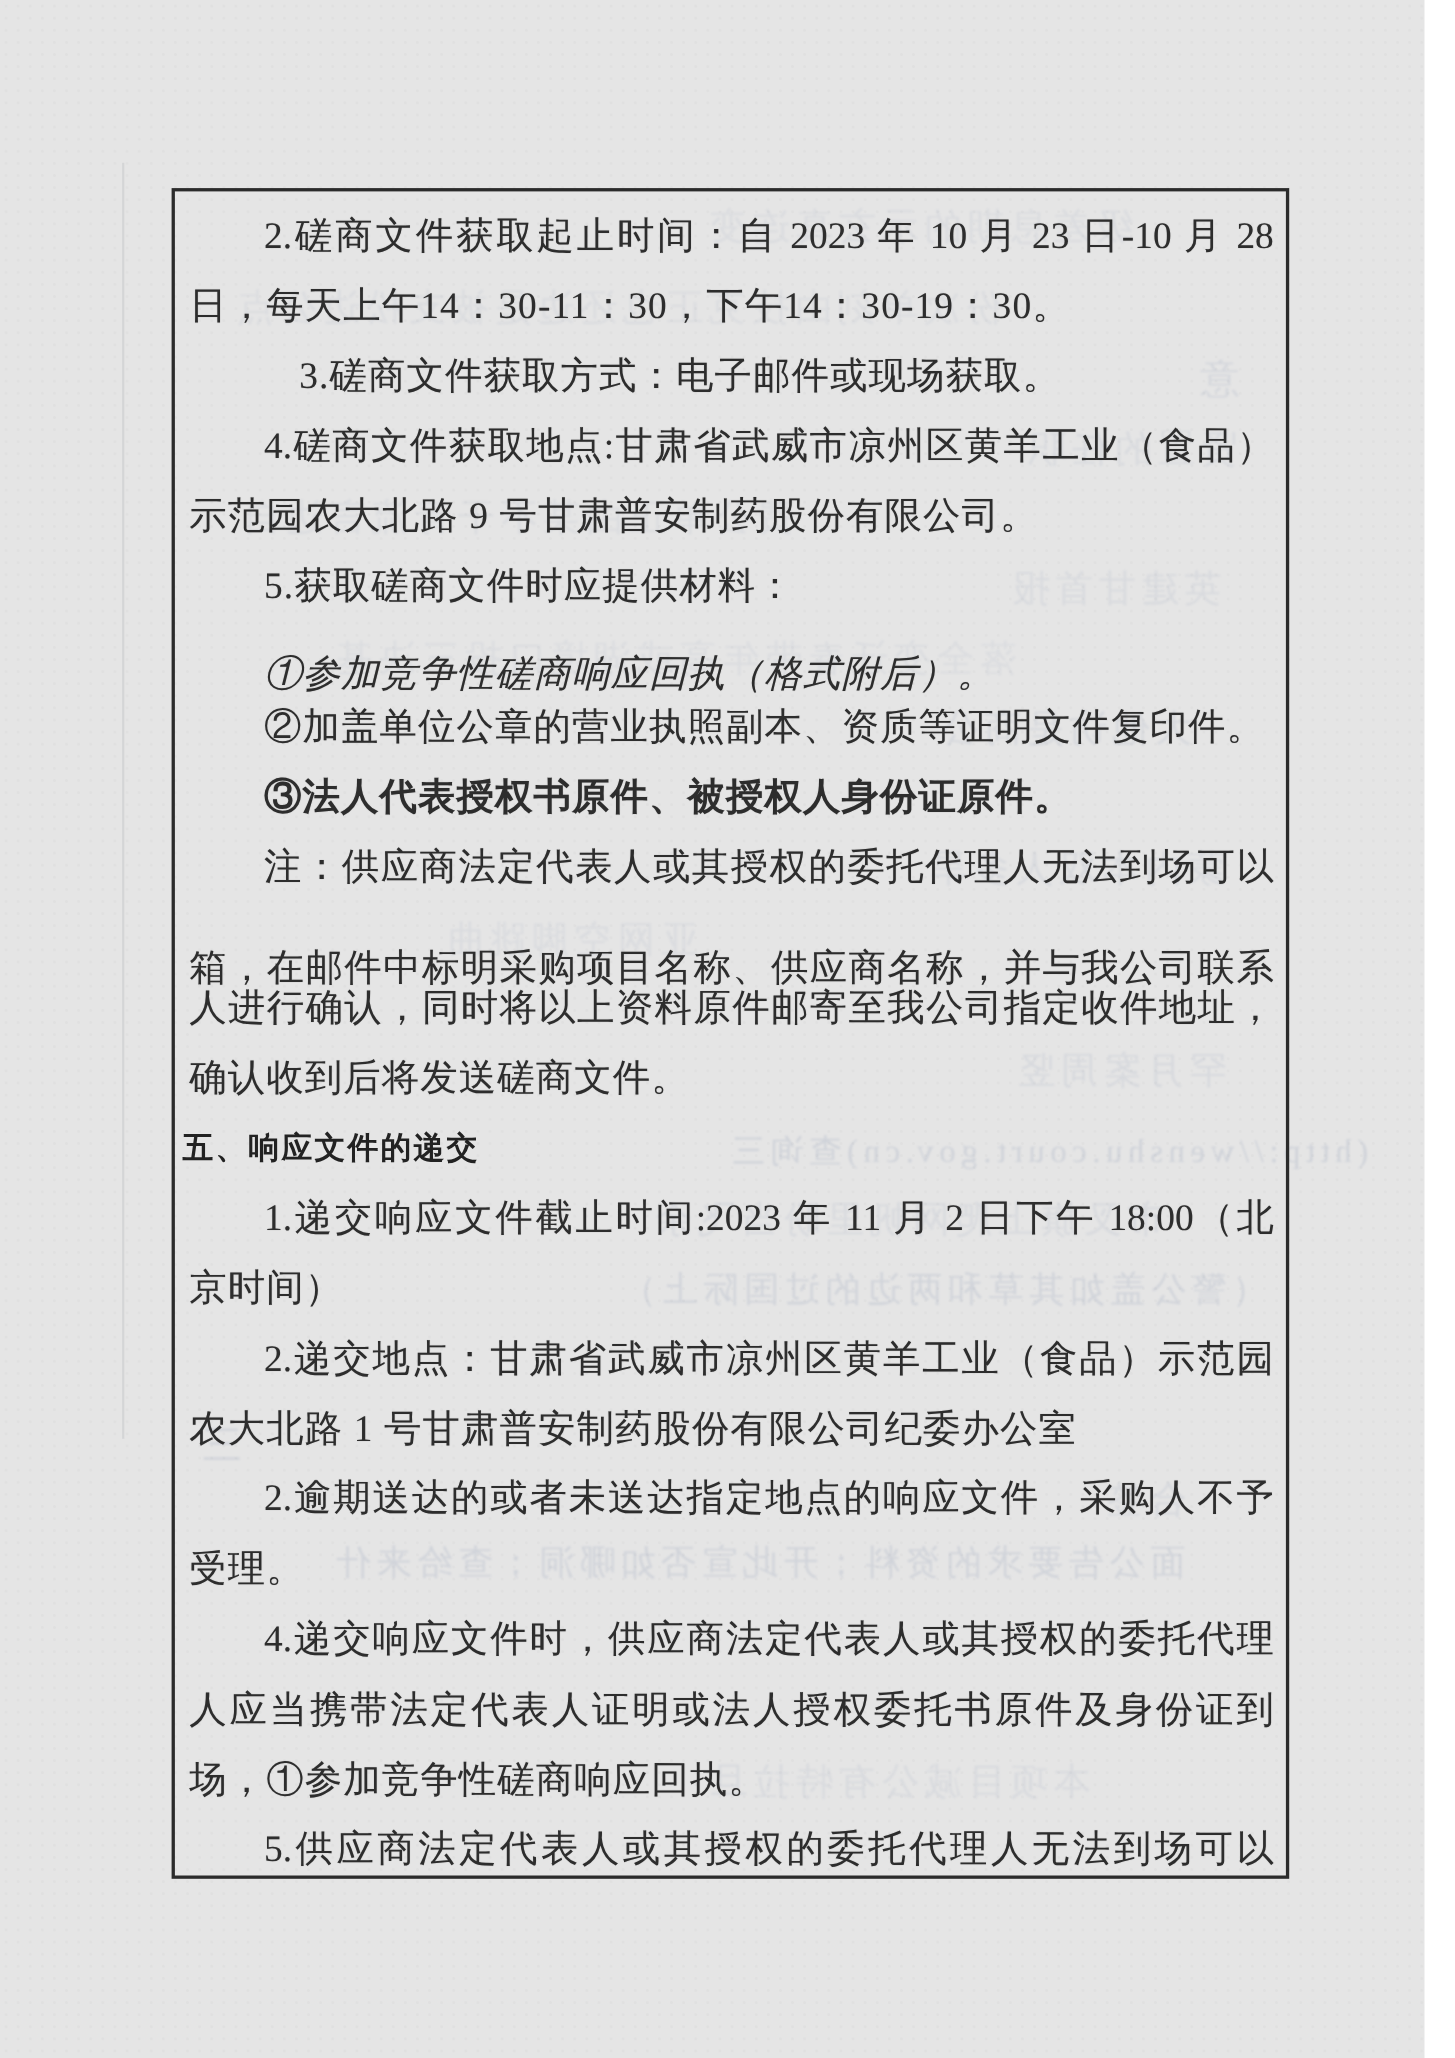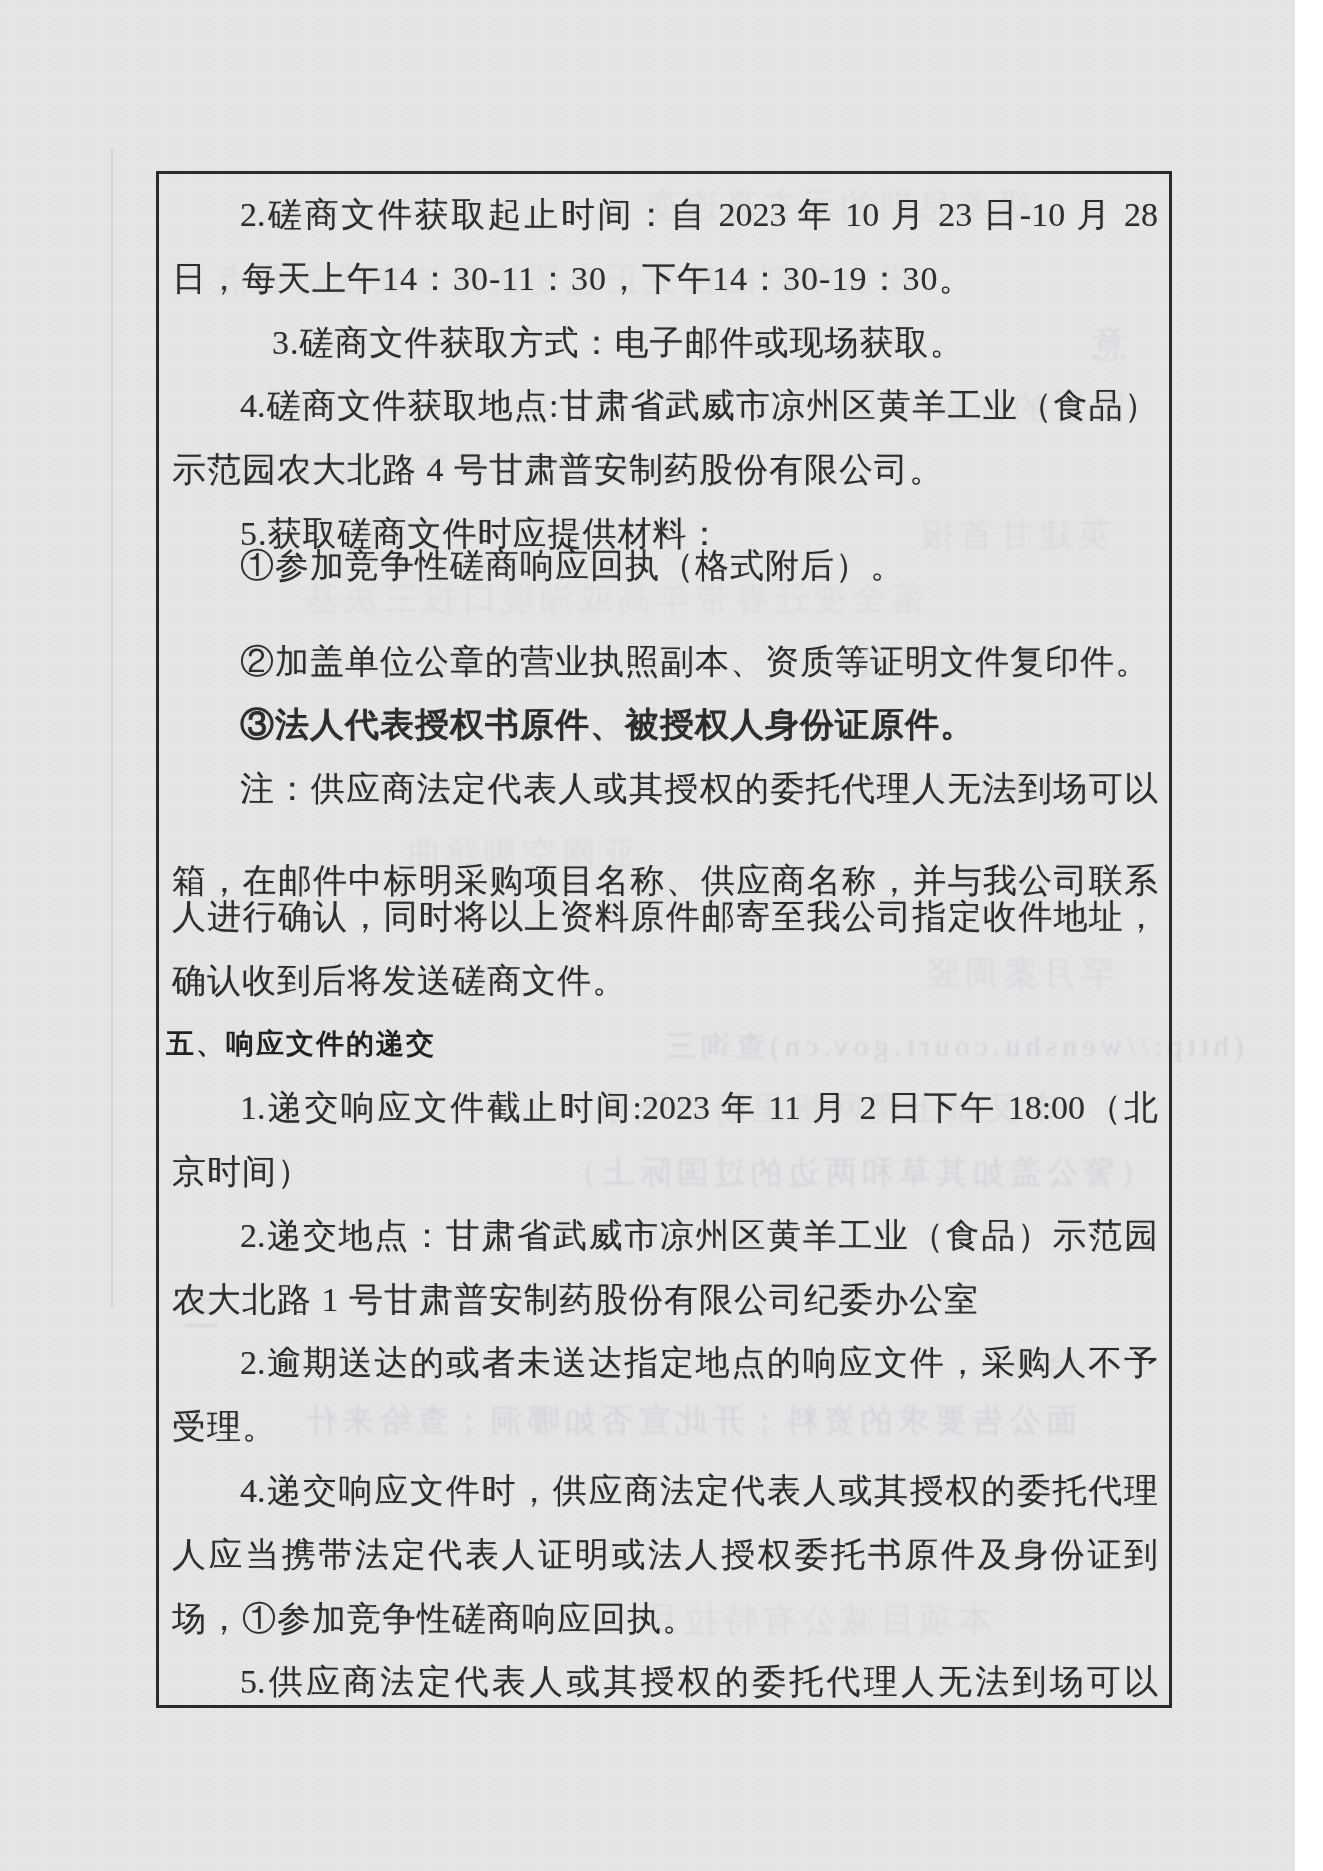--- a/index.html
+++ b/index.html
@@ -81,23 +81,23 @@
       <div class="gline" style="left: 1000px; top: 1341px; font-size: 34px; opacity: 0.1;">合签</div>
       <div class="gline" style="left: 300px; top: 1399px; font-size: 32px; opacity: 0.15;">面公告要求的资料；开此宣否如哪洞；查给来什</div>
       <div class="gline" style="left: 640px; top: 1597px; font-size: 34px; opacity: 0.09;">本项目减公有特拉旦</div>
     </div>
   <div class="cell-border"></div>
   <div id="text-layer">
       <div class="tline just" style="top: 193px; left: 240px; width: 918px;">2.磋商文件获取起止时间：自 2023 年 10 月 23 日-10 月 28</div>
       <div class="tline" style="top: 257px; left: 172px;">日，每天上午14：30-11：30，下午14：30-19：30。</div>
       <div class="tline" style="top: 321px; left: 240px; margin-left: 32px;">3.磋商文件获取方式：电子邮件或现场获取。</div>
       <div class="tline just" style="top: 384px; left: 240px; width: 918px;">4.磋商文件获取地点:甘肃省武威市凉州区黄羊工业（食品）</div>
-      <div class="tline" style="top: 448px; left: 172px;">示范园农大北路 4 号甘肃普安制药股份有限公司。</div>
+      <div class="tline" style="top: 448px; left: 172px;">示范园农大北路 9 号甘肃普安制药股份有限公司。</div>
       <div class="tline" style="top: 512px; left: 240px;">5.获取磋商文件时应提供材料：</div>
-      <div class="tline" style="top: 544px; left: 240px;">①参加竞争性磋商响应回执（格式附后）。</div>
+      <div class="tline" style="top: 592px; left: 240px; font-style: italic;">①参加竞争性磋商响应回执（格式附后）。</div>
       <div class="tline" style="top: 640px; left: 240px;">②加盖单位公章的营业执照副本、资质等证明文件复印件。</div>
       <div class="tline" style="top: 703px; left: 240px; font-weight: bold;">③法人代表授权书原件、被授权人身份证原件。</div>
       <div class="tline just" style="top: 767px; left: 240px; width: 918px;">注：供应商法定代表人或其授权的委托代理人无法到场可以</div>
       <div class="tline just" style="top: 831px; left: 172px; width: 986px; margin-top: 28px;">箱，在邮件中标明采购项目名称、供应商名称，并与我公司联系</div>
       <div class="tline just" style="top: 895px; left: 172px; width: 986px;">人进行确认，同时将以上资料原件邮寄至我公司指定收件地址，</div>
       <div class="tline" style="top: 959px; left: 172px;">确认收到后将发送磋商文件。</div>
       <div class="tline head" style="top: 1022px; left: 166px;">五、响应文件的递交</div>
       <div class="tline just" style="top: 1086px; left: 240px; width: 918px;">1.递交响应文件截止时间:2023 年 11 月 2 日下午 18:00（北</div>
       <div class="tline" style="top: 1150px; left: 172px;">京时间）</div>
       <div class="tline just" style="top: 1214px; left: 240px; width: 918px;">2.递交地点：甘肃省武威市凉州区黄羊工业（食品）示范园</div>

